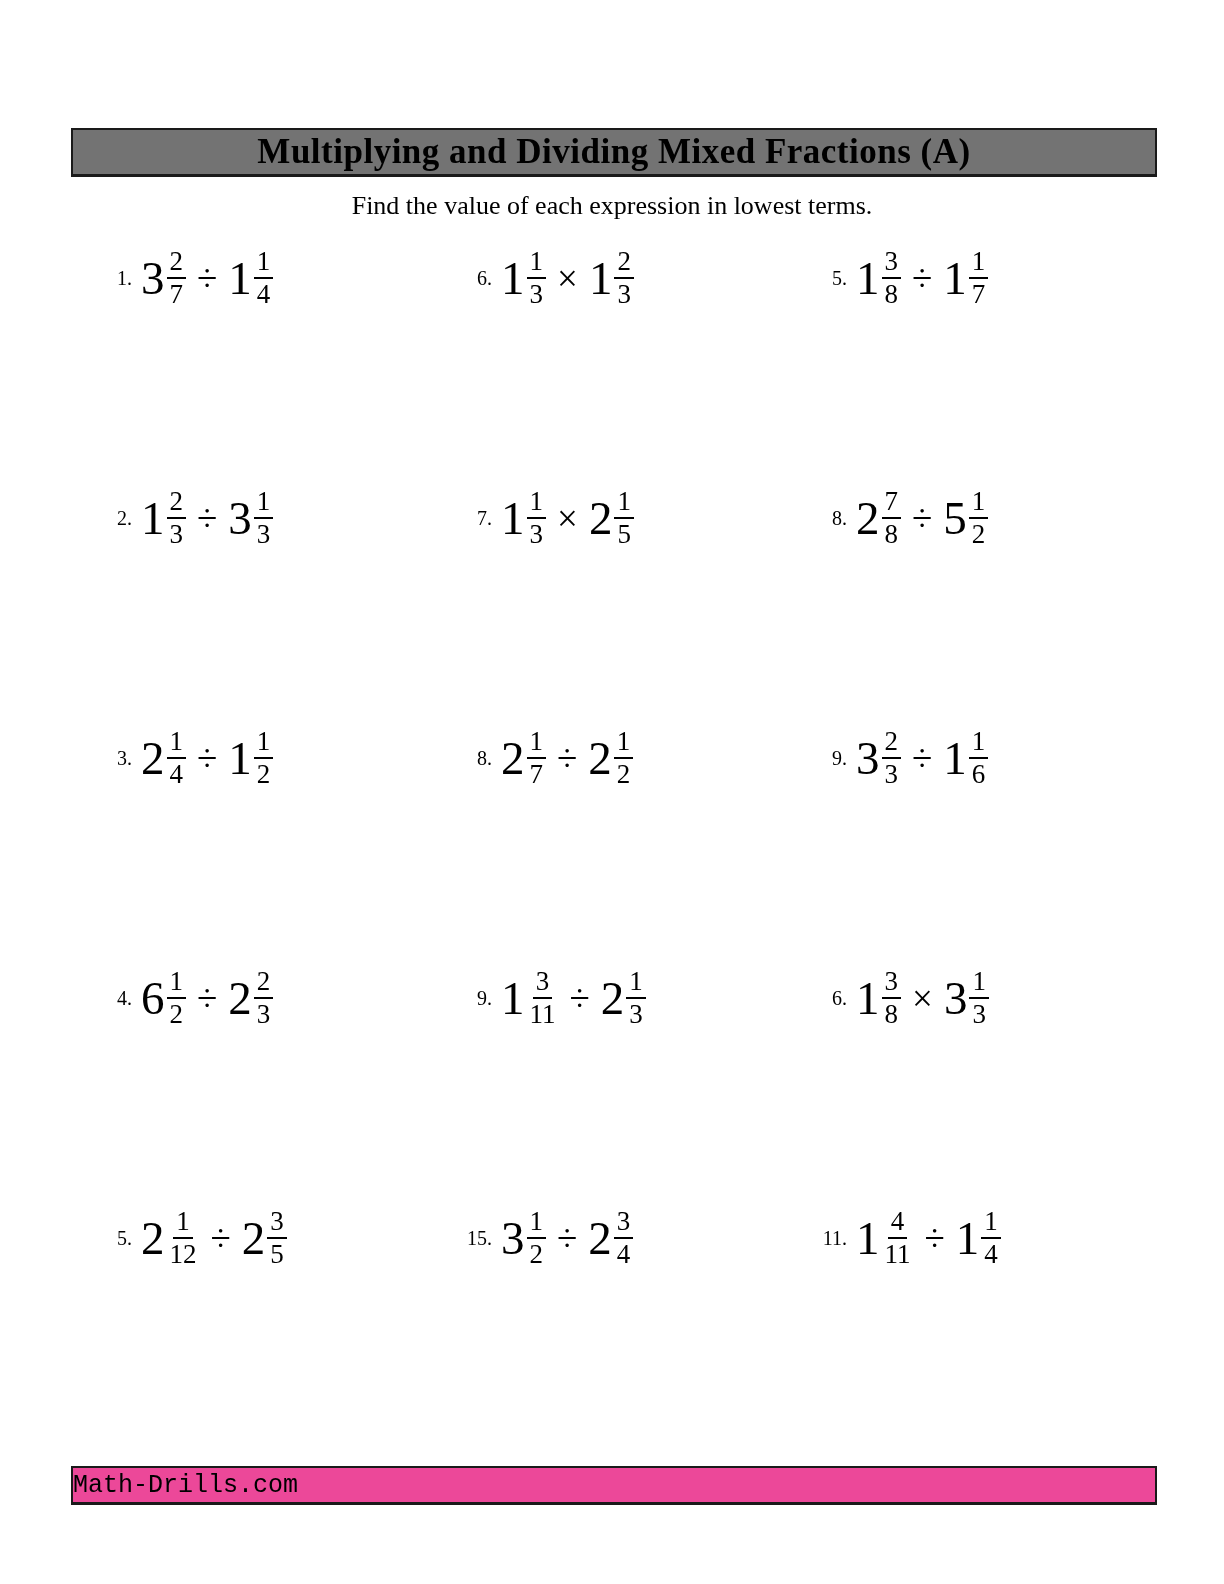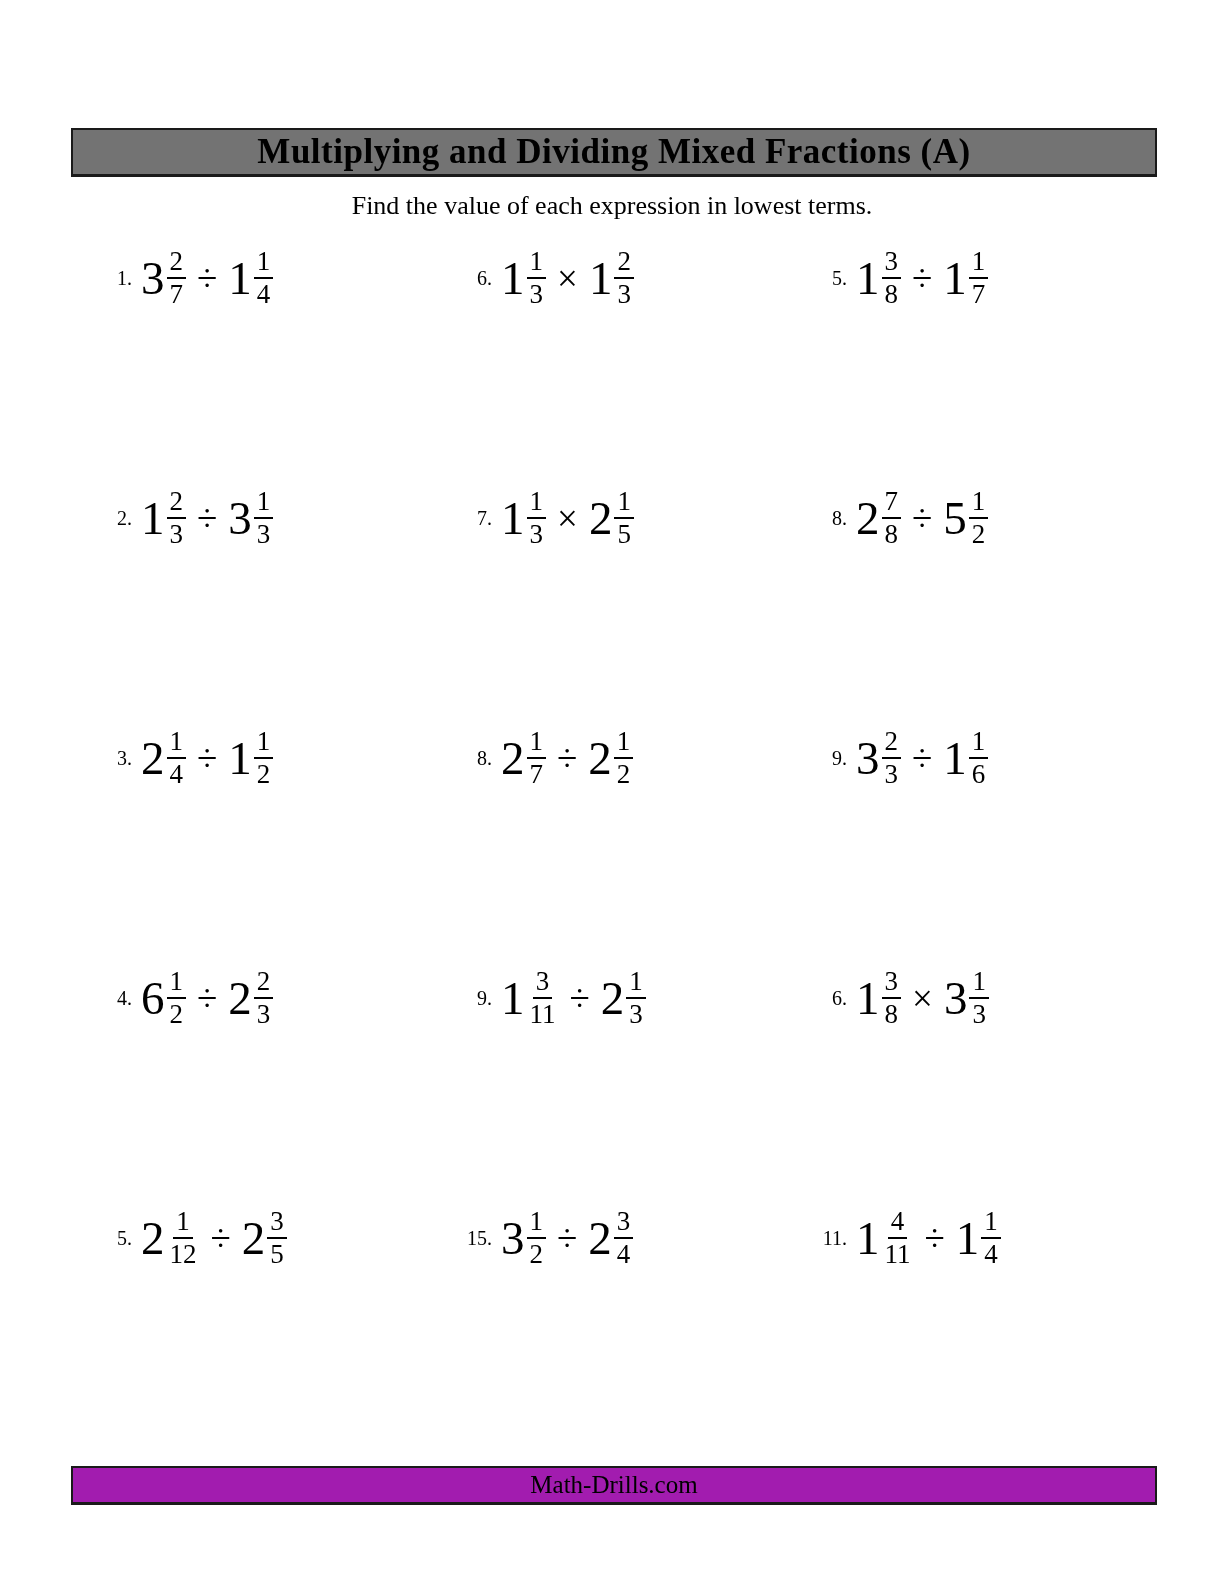--- a/index.html
+++ b/index.html
@@ -105,24 +105,25 @@
   }
   
   .footer-box {
     position: absolute;
     left: 71px;
     top: 1466px;
     width: 1082px;
     height: 34px;
     border: 2px solid #1a1a1a;
     border-bottom-width: 3px;
-    background: #a21caf;
+    background: #ec4899;
     display: flex;
     align-items: center;
-    justify-content: center;
+    justify-content: flex-start;
+    font-family: Liberation Mono, monospace;
   }
   .footer-box span {
     font-size: 25px;
   }
 </style>
 </head>
 <body>
 
 <div class="page">
 

